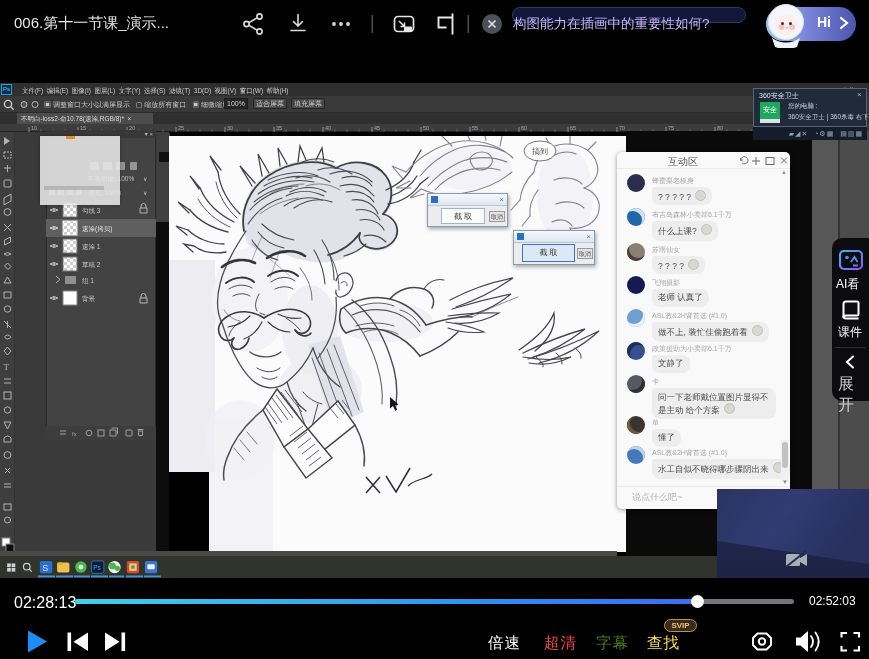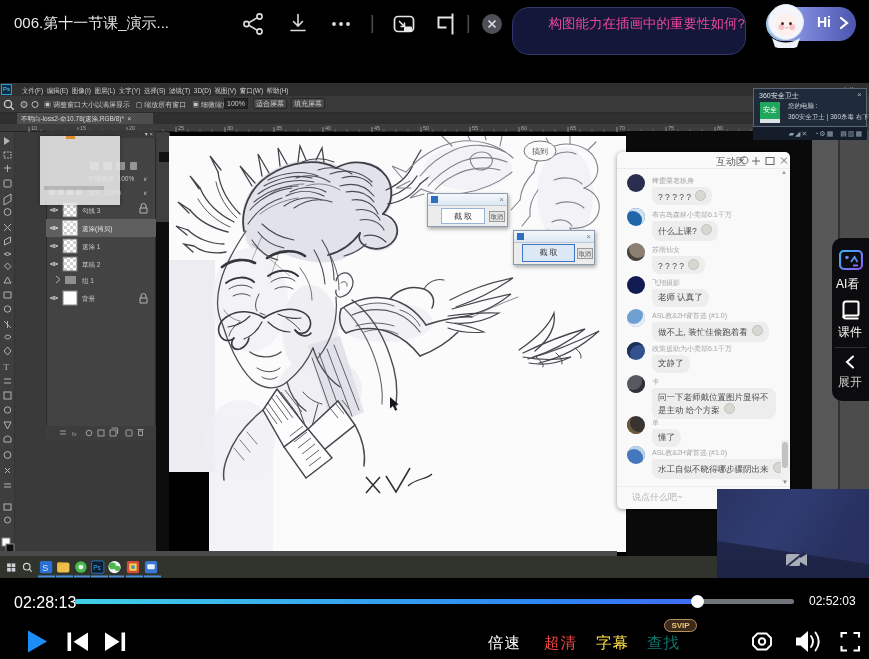--- a/index.html
+++ b/index.html
@@ -361,21 +361,21 @@
         <div style="position:absolute;right:3px;top:1px;color:#777;font-size:8px;line-height:9px;">×</div>
       </div>
       <div style="position:absolute;left:8px;top:13px;width:53px;height:18px;background:#dce8f5;border:1px solid #3b76c4;color:#333;font-size:8px;text-align:center;line-height:16px;box-sizing:border-box;">截 取</div>
       <div style="position:absolute;left:63px;top:17px;width:16px;height:11px;background:#e2e2e2;border:1px solid #9a9a9a;color:#444;font-size:6px;text-align:center;line-height:10px;box-sizing:border-box;">取消</div>
     </div>
   </div>
 
   <div id="chat">
     <div class="abs" style="left:617px;top:152px;width:173px;height:357px;background:#f9f9f9;border-radius:5px;z-index:10;box-shadow:0 1px 5px rgba(0,0,0,0.4);"></div>
     <div class="abs" style="left:617px;top:152px;width:173px;height:17px;border-bottom:1px solid #ececec;z-index:11;box-sizing:border-box;"></div>
-    <div class="abs" style="left:716px;top:155px;color:#555;font-size:10px;z-index:12;">互动区</div>
+    <div class="abs" style="left:668px;top:155px;color:#555;font-size:10px;z-index:12;">互动区</div>
     <svg class="abs" style="left:738px;top:155px;z-index:12;" width="50" height="12" viewBox="0 0 50 12">
       <g stroke="#666" stroke-width="1" fill="none">
         <path d="M2 6 a4 4 0 1 1 1.5 3 M2 6 l-0.5 -2.5 M2 6 l2.5 -0.5" transform="translate(1,0) scale(0.9)"></path>
         <path d="M18 2 v8 M14 6 h8"></path>
         <rect x="28" y="2.5" width="8" height="7"></rect>
         <path d="M43 2.5 l6 6 M49 2.5 l-6 6"></path>
       </g>
     </svg>
     <div class="abs" style="left:781px;top:169px;color:#999;font-size:6px;z-index:12;">▲</div>
     <div id="msgs" class="abs" style="left:617px;top:169px;width:173px;height:315px;z-index:11;overflow:hidden;">
@@ -538,21 +538,21 @@
       <g stroke="#e6e6e6" stroke-width="1.7" fill="none">
         <rect x="394.5" y="16.5" width="19" height="15" rx="3.5"></rect>
         <path d="M399 21 l5 5 M404.5 22.5 v4 h-4" stroke-width="1.5"></path>
         <rect x="404" y="26.5" width="8" height="5.5" rx="1" fill="#e6e6e6" stroke="none"></rect>
         <path d="M452.5 13.5 V34.5 M452.5 17.5 H438.5 V27.5 H446.5" stroke-width="1.9"></path>
       </g>
       <rect x="467.5" y="15" width="1.6" height="18" fill="#4a4a4a"></rect>
       <circle cx="492" cy="24" r="10" fill="#4d5058"></circle>
       <path d="M488.5 20.5 l7 7 M495.5 20.5 l-7 7" stroke="#dfdfdf" stroke-width="1.7"></path>
     </svg>
-    <div class="abs" style="left:512px;top:7px;width:234px;height:48px;border-radius:17px;background:#13173a;border:1px solid #32366b;box-sizing:border-box;z-index:41;color:#ec4899;font-size:13.5px;line-height:31px;text-align:right;">构图能力在插画中的重要性如何?</div>
+    <div class="abs" style="left:512px;top:7px;width:234px;height:16px;border-radius:17px;background:#13173a;border:1px solid #32366b;box-sizing:border-box;z-index:41;color:#c4b5fd;font-size:13.5px;line-height:31px;text-align:left;">构图能力在插画中的重要性如何?</div>
     <div class="abs" style="left:766px;top:7px;width:90px;height:34px;border-radius:17px;background:linear-gradient(90deg,#9ec9ee,#7a85d8 45%,#4d55ae);z-index:41;"></div>
     <svg class="abs" style="left:762px;top:0px;z-index:42;" width="50" height="48" viewBox="0 0 50 48">
       <circle cx="24" cy="22" r="17.5" fill="#f4f6fb"></circle>
       <circle cx="24" cy="22" r="17.5" fill="none" stroke="#dfe4f2" stroke-width="1"></circle>
       <circle cx="24.5" cy="25" r="11" fill="#fdf0ec"></circle>
       <circle cx="19.5" cy="27" r="3" fill="#f6b8c4" opacity="0.85"></circle>
       <circle cx="30" cy="27" r="3" fill="#f6b8c4" opacity="0.85"></circle>
       <circle cx="20.5" cy="23.5" r="1.5" fill="#3a3330"></circle>
       <circle cx="28.5" cy="23.5" r="1.5" fill="#3a3330"></circle>
       <path d="M23.5 27.5 q1.2 1.2 2.5 0" stroke="#b98b84" stroke-width="0.8" fill="none"></path>
@@ -579,22 +579,22 @@
       <path d="M757.5,633.5 h9 l4.5,4.5 v7 l-4.5,4.5 h-9 l-4.5,-4.5 v-7 z" fill="none" stroke="#fff" stroke-width="1.9" stroke-linejoin="round"></path>
       <circle cx="762" cy="641.5" r="3.2" fill="none" stroke="#fff" stroke-width="2"></circle>
       <path d="M796 637.5 h4.5 l7.5 -6.5 v21 l-7.5 -6.5 h-4.5 z" fill="#fff"></path>
       <path d="M811 636 q4 5.5 0 11 M815.5 632.5 q6.5 9 0 18" stroke="#fff" stroke-width="1.8" fill="none" stroke-linecap="round"></path>
       <g stroke="#fff" stroke-width="2.1" fill="none">
         <path d="M841.5 637.5 v-4.5 h5.5 M853.5 633 h5.5 v4.5 M859 646 v4.5 h-5.5 M847 650.5 h-5.5 v-4.5"></path>
       </g>
     </svg>
     <div class="abs" style="left:488px;top:633px;color:#fff;font-size:15.5px;z-index:41;letter-spacing:1px;">倍速</div>
     <div class="abs" style="left:544px;top:633px;color:#ef4444;font-size:15.5px;z-index:41;letter-spacing:1px;">超清</div>
-    <div class="abs" style="left:596px;top:633px;color:#fde047;font-size:15.5px;z-index:41;letter-spacing:1px;">字幕</div>
-    <div class="abs" style="left:647px;top:633px;color:#0f766e;font-size:15.5px;z-index:41;letter-spacing:1px;">查找</div>
+    <div class="abs" style="left:596px;top:633px;color:#4d7c0f;font-size:15.5px;z-index:41;letter-spacing:1px;">字幕</div>
+    <div class="abs" style="left:647px;top:633px;color:#fde047;font-size:15.5px;z-index:41;letter-spacing:1px;">查找</div>
     <div class="abs" style="left:699px;top:657px;color:#fff;font-size:15.5px;z-index:41;letter-spacing:1px;">选集</div>
     <div class="abs" style="left:664px;top:619px;width:33px;height:13px;border-radius:7px;background:#3c2b1d;border:1px solid #b98f5a;box-sizing:border-box;color:#ecc27c;font-size:8px;font-weight:bold;text-align:center;line-height:11px;z-index:42;">SVIP</div>
 
     <div class="abs" style="left:832px;top:238px;width:37px;height:163px;background:#0c0c0e;border-radius:10px 0 0 10px;z-index:45;"></div>
     <svg class="abs" style="left:839px;top:248px;z-index:46;" width="24" height="24" viewBox="0 0 24 24">
       <defs>
           <linearGradient id="aig" x1="0" y1="0" x2="1" y2="1">
         <stop offset="0" stop-color="#39b2f5"></stop>
             <stop offset="1" stop-color="#8a5cf6"></stop>
           </linearGradient>
@@ -606,15 +606,15 @@
     <div class="abs" style="left:836px;top:276px;color:#fff;font-size:12px;z-index:46;">AI看</div>
     <svg class="abs" style="left:840px;top:299px;z-index:46;" width="22" height="22" viewBox="0 0 22 22">
       <path d="M5 2.5 h12 a1.5 1.5 0 0 1 1.5 1.5 v11 a1.5 1.5 0 0 1 -1.5 1.5 h-11 a2.5 2.5 0 0 0 -2.5 2.5 v-14 a2.5 2.5 0 0 1 2.5 -2.5 z" fill="none" stroke="#fff" stroke-width="2"></path>
       <path d="M3.5 17 a2.5 2.5 0 0 0 2.5 2.5 h12.5" fill="none" stroke="#fff" stroke-width="2"></path>
     </svg>
     <div class="abs" style="left:838px;top:324px;color:#fff;font-size:12px;z-index:46;">课件</div>
     <div class="abs" style="left:835px;top:347px;width:31px;height:1px;background:#2e2e32;z-index:46;"></div>
     <svg class="abs" style="left:843px;top:354px;z-index:46;" width="14" height="16" viewBox="0 0 14 16">
         <path d="M10 2.5 L4 8 l6 5.5" stroke="#fff" stroke-width="2" fill="none" stroke-linecap="round"></path>
       </svg>
-    <div class="abs" style="left:838px;top:374px;color:#cfcfcf;font-size:12px;z-index:46;">展开</div>
+    <div class="abs" style="left:838px;top:374px;color:#cfcfcf;font-size:16px;z-index:46;">展开</div>
   </div>
 </div>
 
 </body></html>

